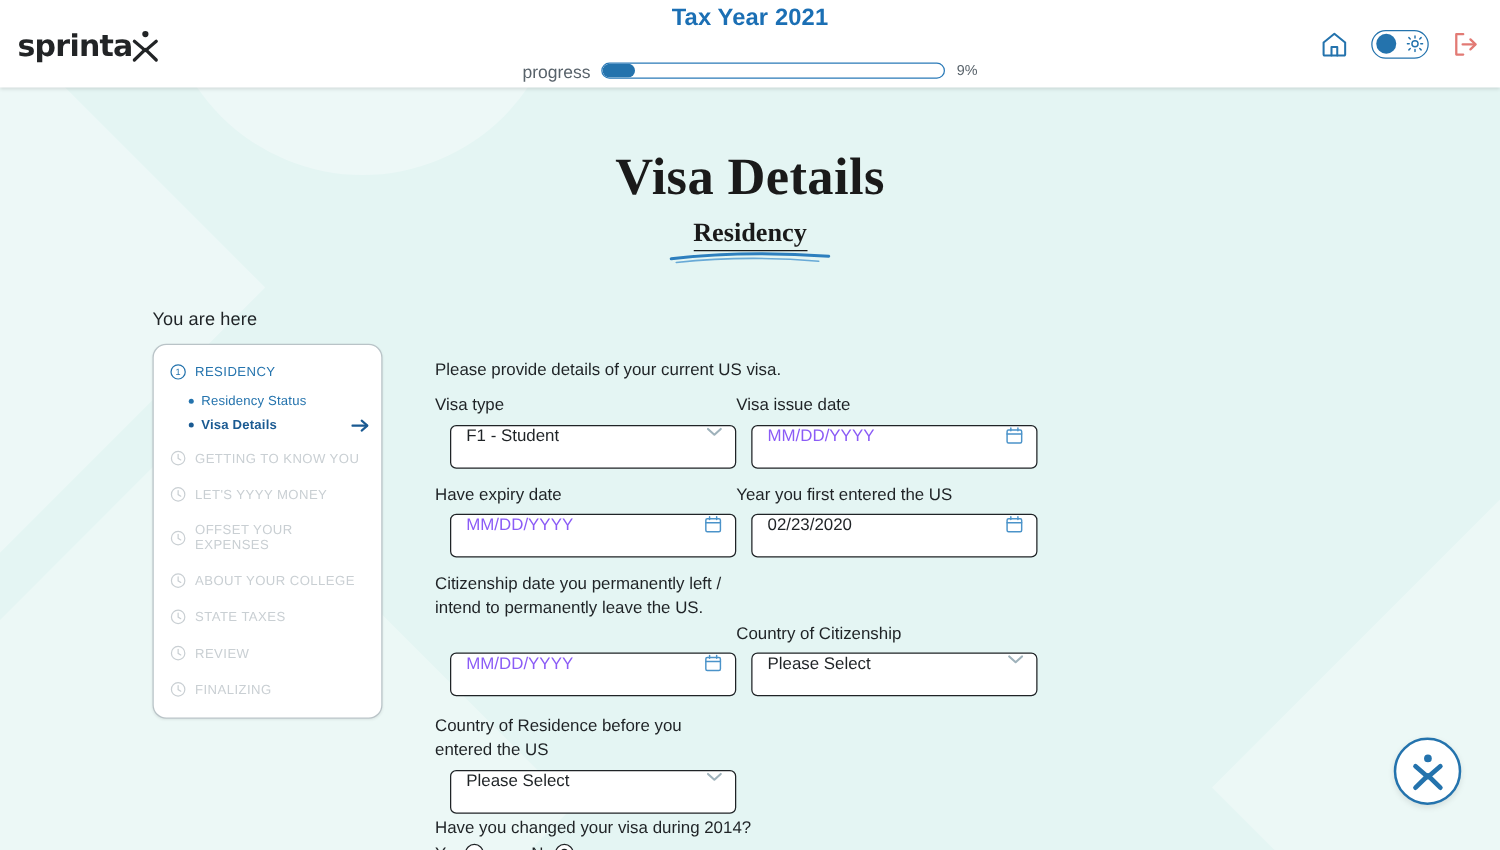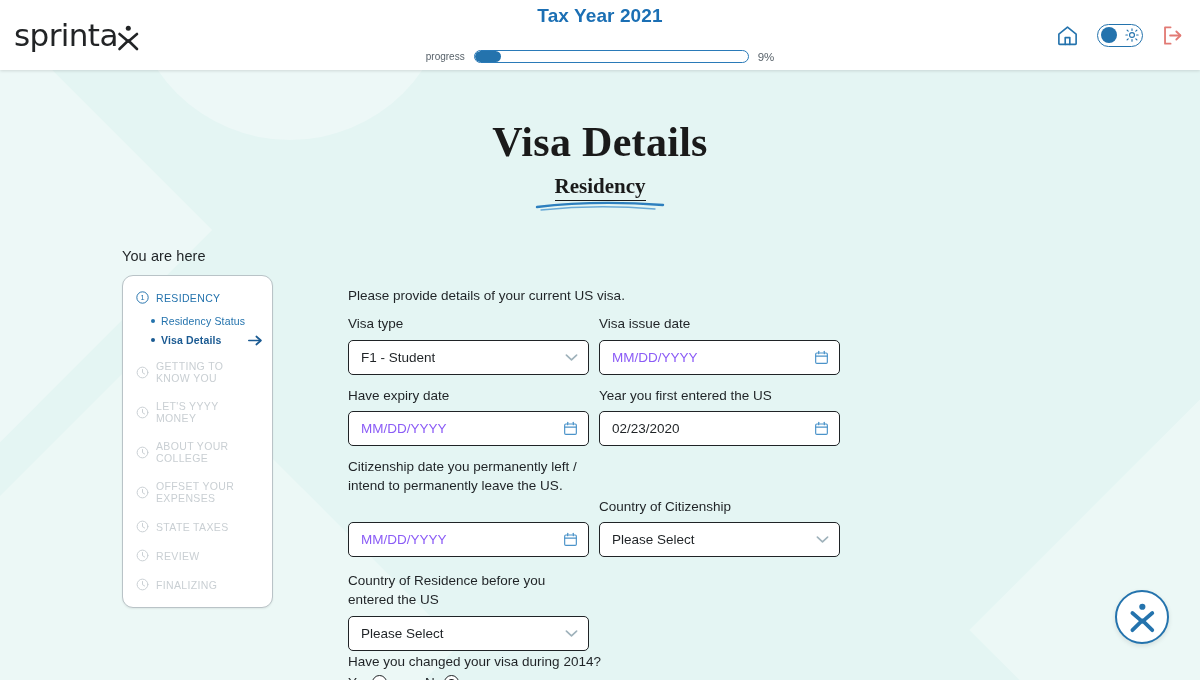--- a/index.html
+++ b/index.html
@@ -62,22 +62,22 @@
     box-shadow: 0 1px 3px rgba(0,0,0,0.13);
   }
   .logo-wrap {
     display: flex;
     align-items: center;
     padding-left: 14px;
     width: 300px;
   }
   .logo-text {
     font-family: "DejaVu Sans", sans-serif;
-    font-size: 31px;
-    font-weight: 400;
+    font-size: 24px;
+    font-weight: 700;
     letter-spacing: -0.6px;
     color: #222426;
     line-height: 1;
     position: relative;
     display: inline-block;
   }
   .logo-x {
     display: inline-block;
     position: relative;
     width: 22px;
@@ -102,21 +102,21 @@
     color: #1b6fb4;
     letter-spacing: 0.1px;
     margin-bottom: 7px;
   }
   .progress-row {
     display: flex;
     align-items: center;
     gap: 9px;
   }
   .progress-label {
-    font-size: 10px;
+    font-size: 14px;
     color: #58626a;
   }
   .progress-track {
     width: 275px;
     height: 13px;
     border-radius: 7px;
     border: 1px solid #2a7ab8;
     background: #ffffff;
     overflow: hidden;
     position: relative;
@@ -201,21 +201,21 @@
     top: 24px;
     width: 130px;
     height: 14px;
   }
 
   
   .sidebar {
     position: absolute;
     left: 122px;
     top: 178px;
-    width: 151px;
+    width: 184px;
   }
   .you-are-here {
     font-size: 14.5px;
     color: #1f2326;
     margin-bottom: 11px;
     letter-spacing: 0.1px;
   }
   .nav-card {
     background: #ffffff;
     border: 1px solid #b9c3c7;
@@ -278,42 +278,42 @@
     top: 218px;
     width: 500px;
   }
   .form-intro {
     font-size: 13.5px;
     color: #1f2326;
     margin-bottom: 12px;
   }
   .row {
     display: flex;
-    gap: 10px;
     margin-bottom: 12px;
     align-items: flex-end;
   }
   .field { width: 241px; flex: 0 0 auto; }
   .field-label {
     font-size: 13.5px;
     color: #1f2326;
     line-height: 1.38;
     margin-bottom: 6px;
     display: block;
   }
   .input-box {
     height: 35px;
     border: 1.3px solid #1f2326;
     border-radius: 5px;
     background: #ffffff;
     display: flex;
-    align-items: center;
+    align-items: flex-start;
     padding: 0 10px 0 12px;
     justify-content: space-between;
     cursor: pointer;
+    margin-left: 12px;
   }
   .input-val {
     font-size: 13.5px;
     color: #1f2326;
     white-space: nowrap;
     overflow: hidden;
   }
   .input-val.placeholder { color: #8b5cf6; }
   .chev { flex: 0 0 auto; display: flex; align-items: center; }
   .cal { flex: 0 0 auto; display: flex; align-items: center; }
@@ -504,31 +504,31 @@
         <span class="step-label">LET'S YYYY MONEY</span>
       </div>
 
       <div class="nav-step dim">
         <span class="step-icon">
           <svg width="13" height="13" viewBox="0 0 16 16" fill="none" stroke="#c9cfd3" stroke-width="1.2" stroke-linecap="round">
             <circle cx="8" cy="8" r="6.6"></circle>
               <path d="M8 4.3 V8.2 L10.6 9.8"></path>
           </svg>
         </span>
-        <span class="step-label">ABOUT YOUR COLLEGE</span>
+        <span class="step-label">OFFSET YOUR EXPENSES</span>
       </div>
 
       <div class="nav-step dim">
         <span class="step-icon">
           <svg width="13" height="13" viewBox="0 0 16 16" fill="none" stroke="#c9cfd3" stroke-width="1.2" stroke-linecap="round">
             <circle cx="8" cy="8" r="6.6"></circle>
               <path d="M8 4.3 V8.2 L10.6 9.8"></path>
           </svg>
         </span>
-        <span class="step-label">OFFSET YOUR EXPENSES</span>
+        <span class="step-label">ABOUT YOUR COLLEGE</span>
       </div>
 
       <div class="nav-step dim">
         <span class="step-icon">
           <svg width="13" height="13" viewBox="0 0 16 16" fill="none" stroke="#c9cfd3" stroke-width="1.2" stroke-linecap="round">
             <circle cx="8" cy="8" r="6.6"></circle>
               <path d="M8 4.3 V8.2 L10.6 9.8"></path>
           </svg>
         </span>
         <span class="step-label">STATE TAXES</span>

